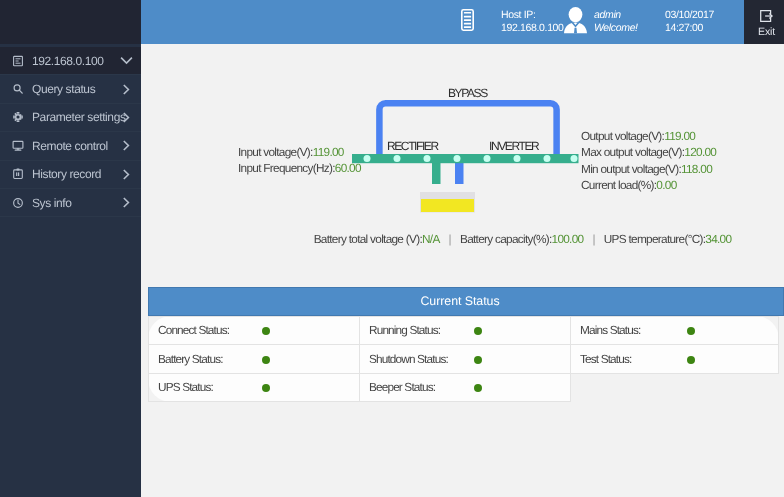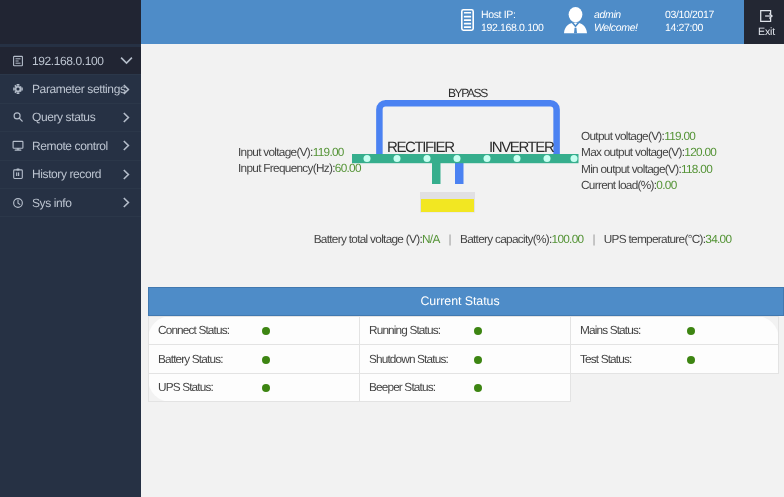--- a/index.html
+++ b/index.html
@@ -21,38 +21,38 @@
   .nav-item .lbl{position:absolute;left:32px;top:50%;transform:translateY(-50%);
                  white-space:nowrap;}
   .nav-item .arw{position:absolute;left:120px;top:50%;margin-top:-6.5px;
                  width:13px;height:13px;line-height:0;}
 
   
   .header{position:absolute;left:141px;top:0;width:643px;height:44px;background:#4e8cc8;}
   .hgroup{position:absolute;top:0;height:44px;display:flex;align-items:center;}
   .hgroup .hico{flex:0 0 auto;margin-right:7px;}
   .hgroup .htxt{color:#ffffff;font-size:10.5px;letter-spacing:-0.35px;line-height:13.4px;white-space:nowrap;}
-  #hg-host{left:320px;}
+  #hg-host{left:320px;gap:20px;}
   #hg-user{left:423px;font-style:italic;}
   #hg-time{left:524px;}
   .exitbtn{position:absolute;left:603px;top:0;width:40px;height:44px;background:#232733;
            display:flex;flex-direction:column;align-items:center;justify-content:center;
            padding-left:5px;padding-top:4px;box-sizing:border-box;}
   .exitbtn .eico{width:13px;height:12px;display:block;line-height:0;}
   .exitbtn .elbl{color:#dfe3ea;font-size:10.6px;letter-spacing:-0.2px;margin-top:4px;}
 
   
   .main{position:absolute;left:141px;top:44px;width:643px;height:453px;background:#f2f2f2;}
 
   
   .diagram{position:absolute;left:0;top:0;width:643px;height:220px;}
   .dlabel{position:absolute;font-size:11.8px;letter-spacing:-0.7px;color:#444;white-space:nowrap;line-height:16.4px;}
   .dval{color:#559437;}
   .bypass-label{position:absolute;left:307px;top:42px;font-size:12px;letter-spacing:-1.4px;color:#2c2c2c;}
-  .blk-label{position:absolute;top:95px;font-size:15px;letter-spacing:-1.4px;color:#2c2c2c;}
+  .blk-label{position:absolute;top:95px;font-size:12px;letter-spacing:-1.4px;color:#2c2c2c;}
 
   svg.dgram{position:absolute;left:0;top:0;width:643px;height:220px;}
 
   .batt-line{position:absolute;top:188px;left:0;width:763px;text-align:center;
              font-size:11.8px;letter-spacing:-0.7px;color:#444;}
   .batt-line .sep{color:#9a9a9a;padding:0 9px;}
 
   
   .panel{position:absolute;left:7px;top:243px;width:636px;}
   .panel-hd{height:28.5px;background:#4e8cc8;color:#fff;font-size:12.4px;letter-spacing:-0.05px;
@@ -82,35 +82,35 @@
               <rect x="3.5" y="5.5" width="3.1" height="1" fill="#b4bdca"></rect>
               <rect x="3.5" y="7.7" width="5" height="1" fill="#b4bdca"></rect>
             </svg></span>
           <span class="lbl">192.168.0.100</span>
           <span class="arw"><svg width="13" height="13" viewBox="0 0 13 13">
               <path d="M1.1 3.6 6.5 9.0 11.9 3.6" fill="none" stroke="#b4bdca" stroke-width="1.6" stroke-linecap="butt"></path>
             </svg></span>
         </div>
         <div class="nav-item">
           <span class="ico"><svg width="12" height="12" viewBox="0 0 12 12">
+              <circle cx="5.1" cy="4.9" r="3.0" fill="none" stroke="#b4bdca" stroke-width="1.15"></circle>
+              <path d="M7.3 7.1 10.2 10.1" stroke="#b4bdca" stroke-width="1.35" stroke-linecap="round"></path>
+            </svg></span>
+          <span class="lbl">Query status</span>
+          <span class="arw"><svg width="13" height="13" viewBox="0 0 13 13">
+              <path d="M3.8 2.0 8.4 6.5 3.8 11.0" fill="none" stroke="#b4bdca" stroke-width="1.6" stroke-linecap="butt"></path>
+            </svg></span>
+        </div>
+        <div class="nav-item">
+          <span class="ico"><svg width="12" height="12" viewBox="0 0 12 12">
               <path d="M4.6 1.1h2.8v1.6h-2.8z M4.6 9.3h2.8v1.6h-2.8z M1.2 4.6h1.6v2.8h-1.6z M9.2 4.6h1.6v2.8h-1.6z M2.3 2.9 3.4 1.8 5.0 3.4 3.9 4.5z M7.0 7.5 8.1 6.4 9.7 8.0 8.6 9.1z M8.6 2.9 9.7 4.0 8.1 5.6 7.0 4.5z M2.3 9.1 3.4 10.2 5.0 8.6 3.9 7.5z" fill="#b4bdca"></path>
               <circle cx="6" cy="6" r="3.1" fill="#b4bdca"></circle>
               <circle cx="6" cy="6" r="1.55" fill="#263144"></circle>
             </svg></span>
           <span class="lbl">Parameter settings</span>
-          <span class="arw"><svg width="13" height="13" viewBox="0 0 13 13">
-              <path d="M3.8 2.0 8.4 6.5 3.8 11.0" fill="none" stroke="#b4bdca" stroke-width="1.6" stroke-linecap="butt"></path>
-            </svg></span>
-        </div>
-        <div class="nav-item">
-          <span class="ico"><svg width="12" height="12" viewBox="0 0 12 12">
-              <circle cx="5.1" cy="4.9" r="3.0" fill="none" stroke="#b4bdca" stroke-width="1.15"></circle>
-              <path d="M7.3 7.1 10.2 10.1" stroke="#b4bdca" stroke-width="1.35" stroke-linecap="round"></path>
-            </svg></span>
-          <span class="lbl">Query status</span>
           <span class="arw"><svg width="13" height="13" viewBox="0 0 13 13">
               <path d="M3.8 2.0 8.4 6.5 3.8 11.0" fill="none" stroke="#b4bdca" stroke-width="1.6" stroke-linecap="butt"></path>
             </svg></span>
         </div>
         <div class="nav-item">
           <span class="ico"><svg width="12" height="12" viewBox="0 0 12 12">
               <rect x="1.1" y="1.4" width="9.8" height="6.8" rx="0.7" fill="none" stroke="#b4bdca" stroke-width="1.15"></rect>
               <rect x="4.7" y="8.2" width="2.6" height="1.6" fill="#b4bdca"></rect>
               <rect x="2.6" y="9.6" width="6.8" height="1.1" rx="0.55" fill="#b4bdca"></rect>
             </svg></span>

